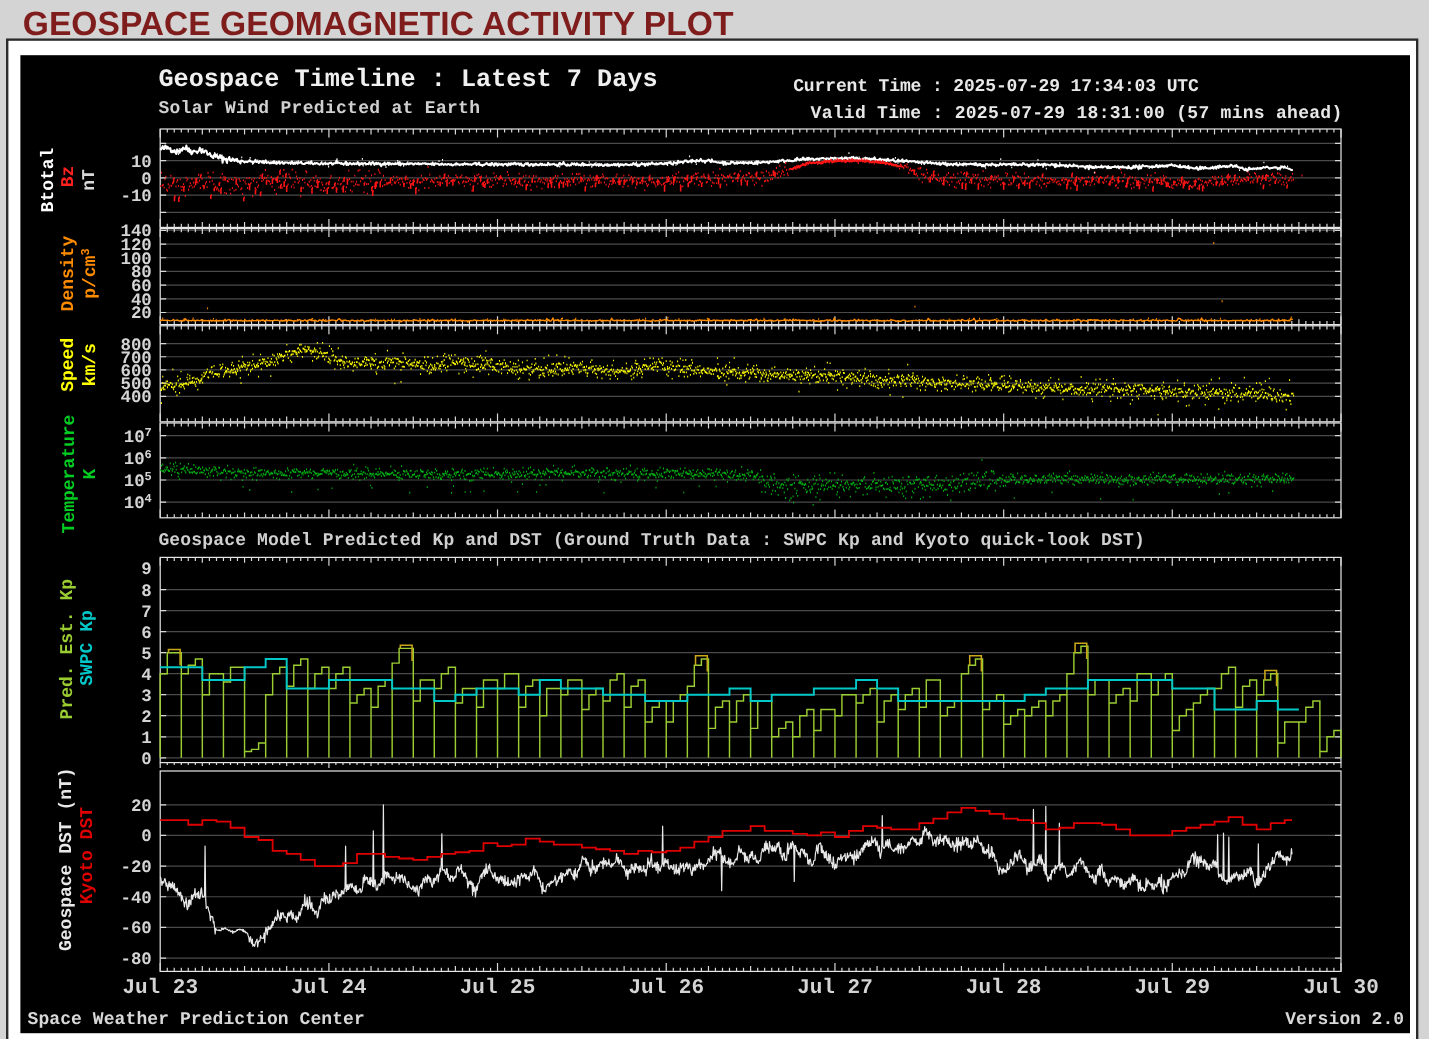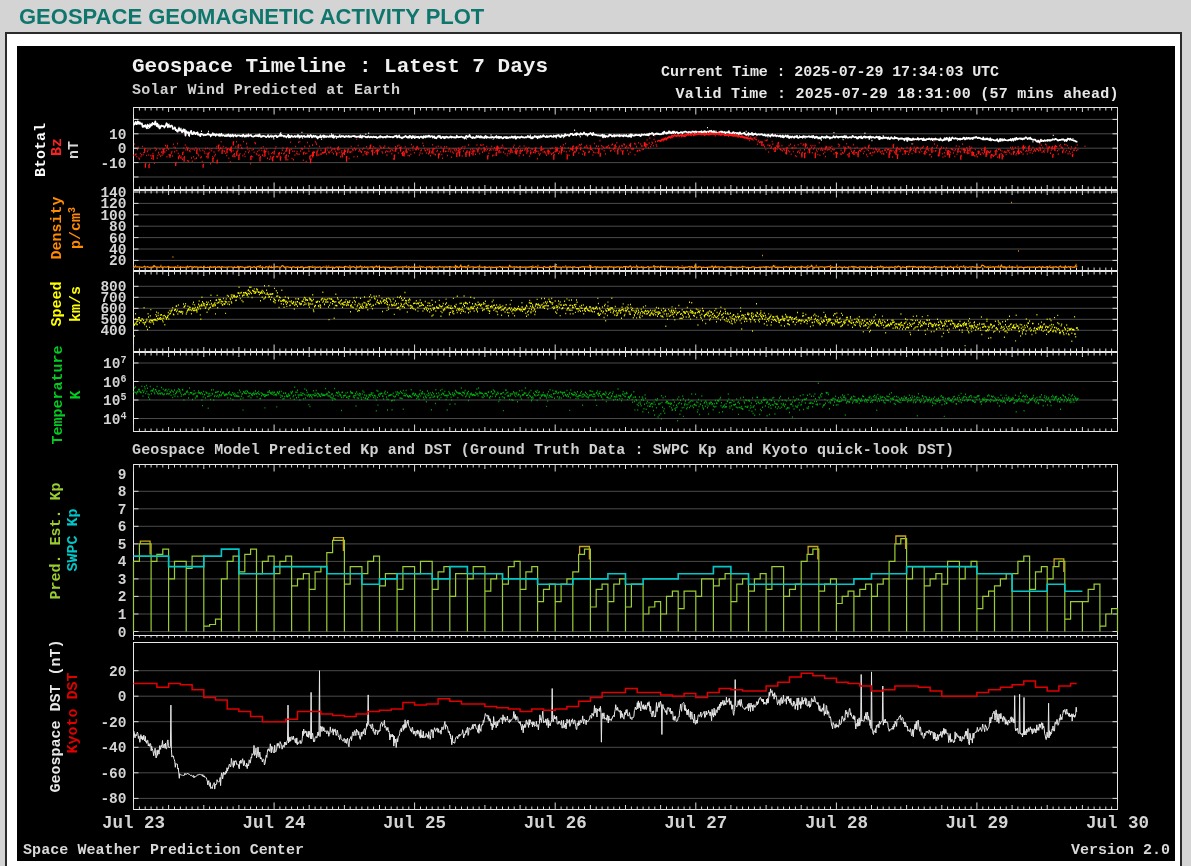--- a/index.html
+++ b/index.html
@@ -1,17 +1,17 @@
 <!DOCTYPE html>
 <html><head>
 <meta charset="utf-8">
 <style>
 html,body{margin:0;padding:0;background:#d4d4d4;width:1191px;height:866px;overflow:hidden;}
 svg text{font-weight:bold;}
-#hdr{position:absolute;left:19px;top:4px;font-family:"Liberation Sans",sans-serif;font-weight:bold;font-size:22px;color:#0f766e;letter-spacing:0px;}
+#hdr{position:absolute;left:19px;top:4px;font-family:"Liberation Sans",sans-serif;font-weight:bold;font-size:28px;color:#7f1d1d;letter-spacing:0px;}
 #panel{position:absolute;left:5px;top:32px;width:1177px;height:840px;background:#ffffff;border:2px solid #2b2b2b;box-sizing:border-box;}
 #img{position:absolute;left:17px;top:46px;width:1158px;height:815px;background:#000000;filter:blur(0px);}
 </style>
 </head>
 <body>
 <div id="hdr">GEOSPACE GEOMAGNETIC ACTIVITY PLOT</div>
 <div id="panel"></div>
 <div id="img">
 <svg width="1158" height="815" viewBox="0 0 1158 815" style="opacity:0.999">
 <line x1="116.5" y1="73.4" x2="1100.5" y2="73.4" stroke="#4a4a4a" stroke-width="1"></line>

